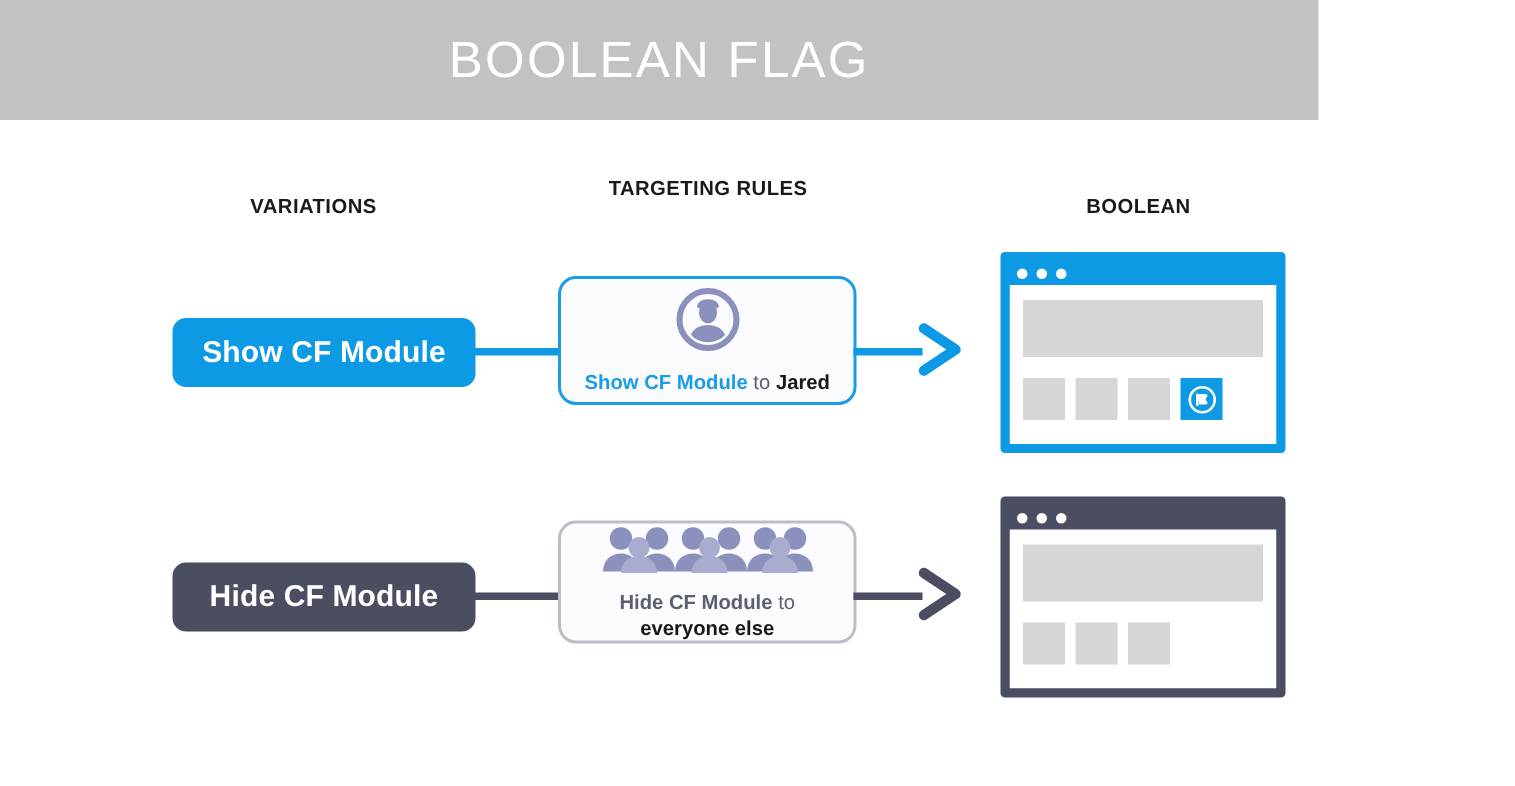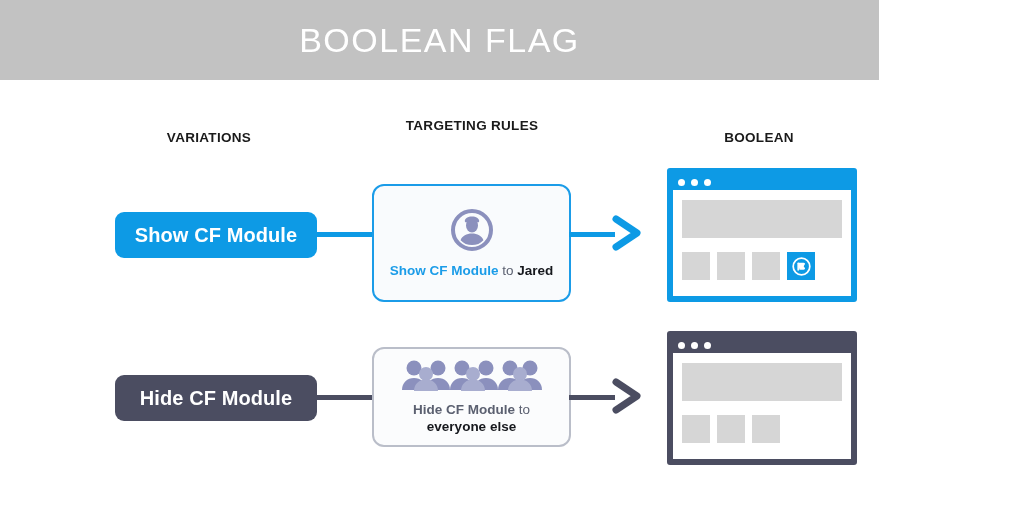--- a/index.html
+++ b/index.html
@@ -90,26 +90,26 @@
     box-sizing: border-box;
     border-radius: 12px;
     background: #f9fbfd;
     display: flex;
     flex-direction: column;
     align-items: center;
     justify-content: center;
   }
   #card-show {
     left: 372px; top: 184px;
-    width: 199px; height: 118px;
+    width: 199px; height: 86px;
     border: 2px solid #1b9ce8;
   }
   #card-hide {
     left: 372px; top: 347px;
-    width: 199px; height: 100px;
+    width: 199px; height: 82px;
     border: 2px solid #babec9;
     background: #fbfcfd;
   }
 
   .rule-icon {
     display: block;
     margin-bottom: 6px;
   }
   .rule-text {
     font-size: 13.5px;

